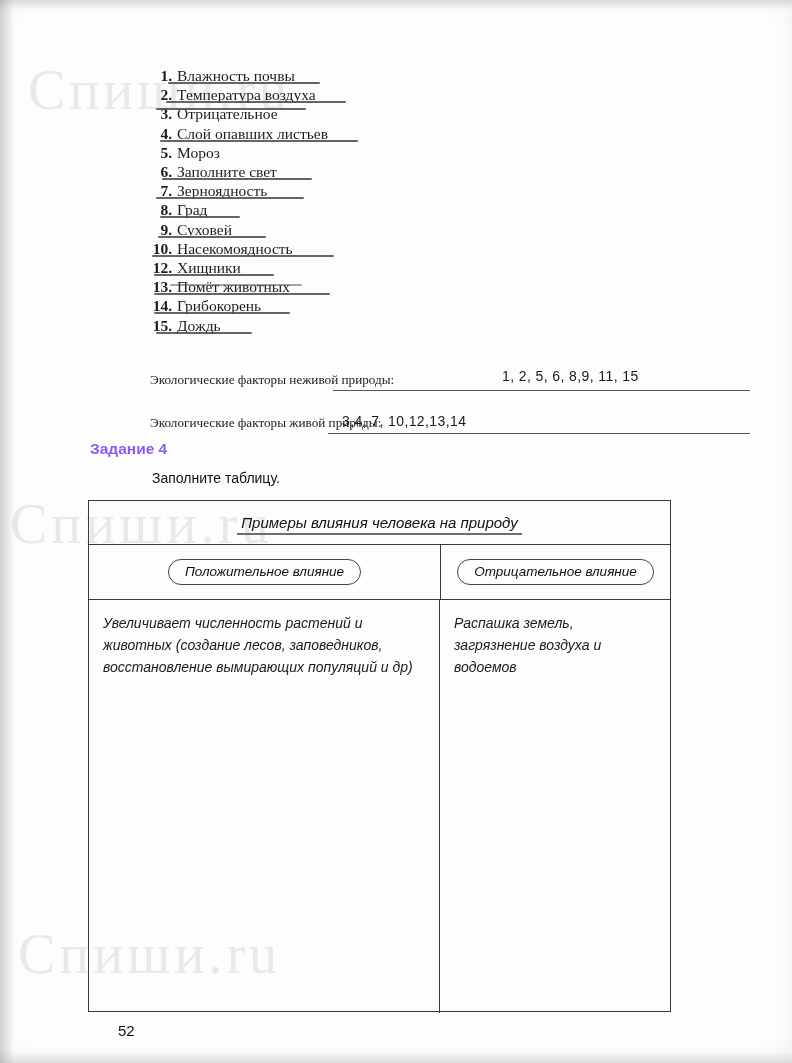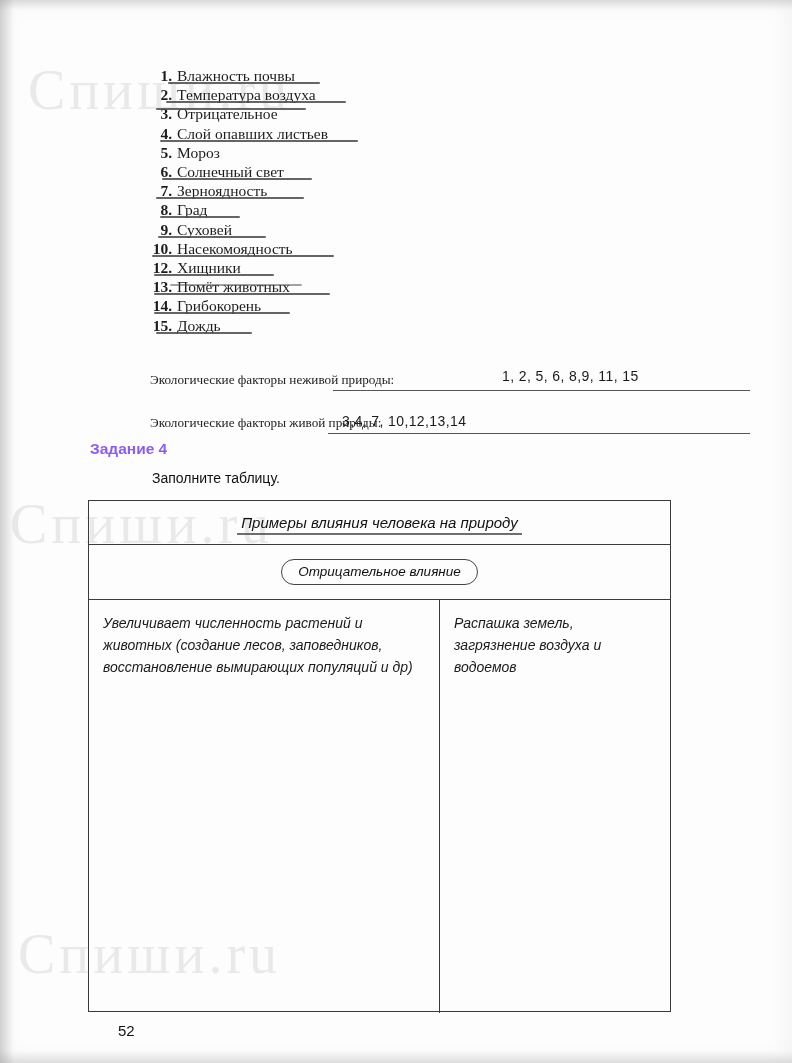--- a/index.html
+++ b/index.html
@@ -263,21 +263,21 @@
       <span class="ul" style="left:10px; width:150px; top:4px;"></span>
     </div>
     <div class="list-item">
       <span class="num">4.</span><span>Слой опавших листьев</span>
       <span class="ul" style="left:14px; width:198px; top:16px;"></span>
     </div>
     <div class="list-item">
       <span class="num">5.</span><span>Мороз</span>
     </div>
     <div class="list-item">
-      <span class="num">6.</span><span>Солнечный свет</span>
+      <span class="num">6.</span><span>Заполните свет</span>
       <span class="ul" style="left:16px; width:150px; top:16px;"></span>
     </div>
     <div class="list-item">
       <span class="num">7.</span><span>Зерноядность</span>
       <span class="ul" style="left:10px; width:148px; top:16px;"></span>
     </div>
     <div class="list-item">
       <span class="num">8.</span><span>Град</span>
       <span class="ul" style="left:14px; width:80px; top:16px;"></span>
     </div>
@@ -322,20 +322,23 @@
   </div>
 
   <div class="task-title">Задание 4</div>
   <div class="task-sub">Заполните таблицу.</div>
 
   <div class="table">
     <div class="table-header">
       <span class="table-header-text">Примеры влияния человека на природу</span>
     </div>
     <div class="table-sub">
+      <div class="sub-cell left">
+        <span class="pill">Положительное влияние</span>
+      </div>
       <div class="sub-cell">
         <span class="pill">Отрицательное влияние</span>
       </div>
     </div>
     <div class="table-body">
       <div class="body-cell left">Увеличивает численность растений и животных (создание лесов, заповедников, восстановление вымирающих популяций и др)</div>
       <div class="body-cell right">Распашка земель, загрязнение воздуха и водоемов</div>
     </div>
   </div>
 

